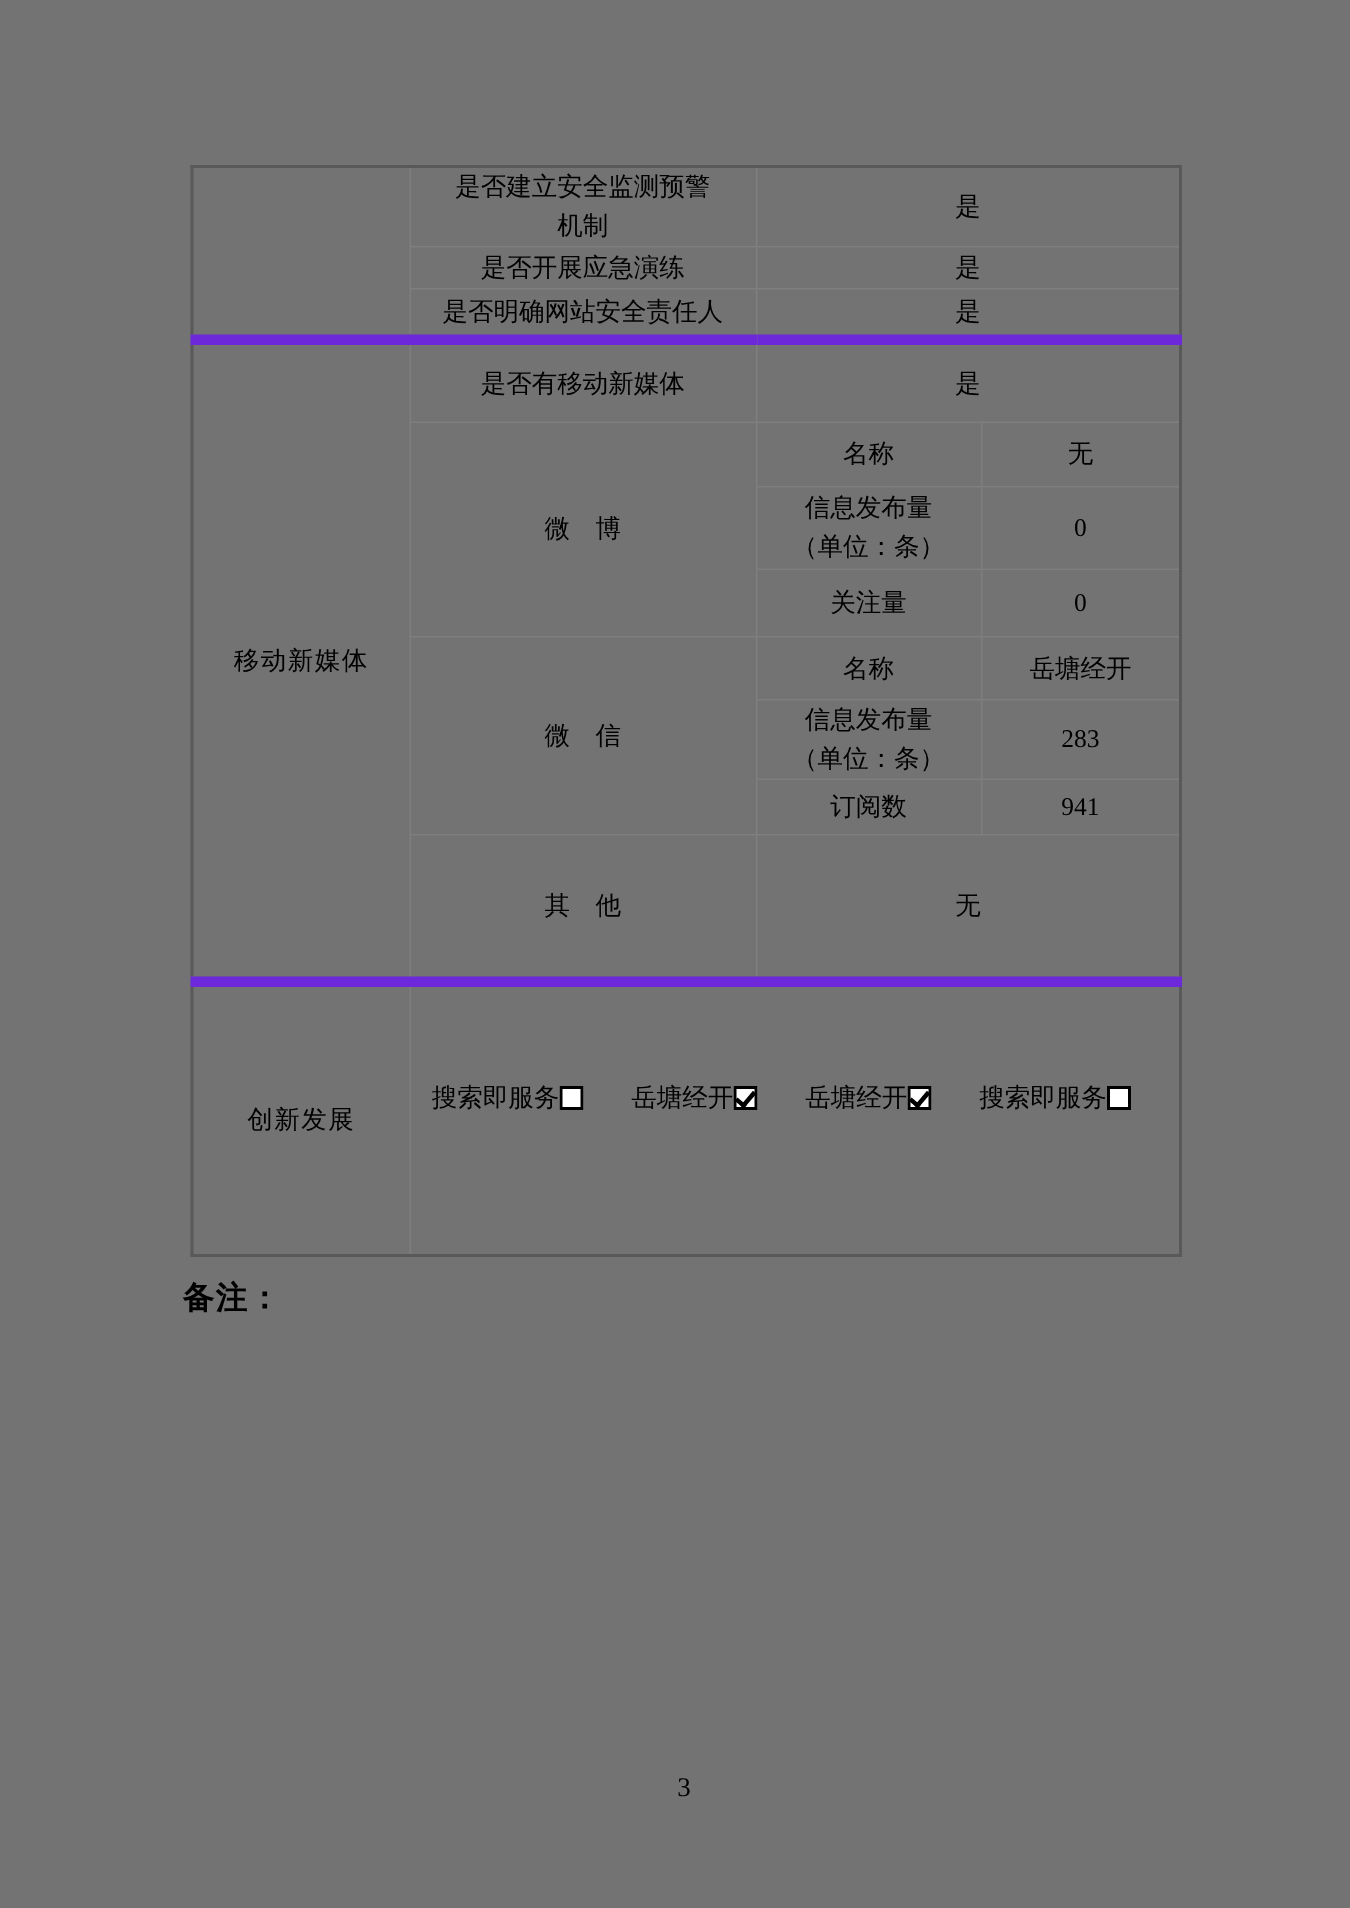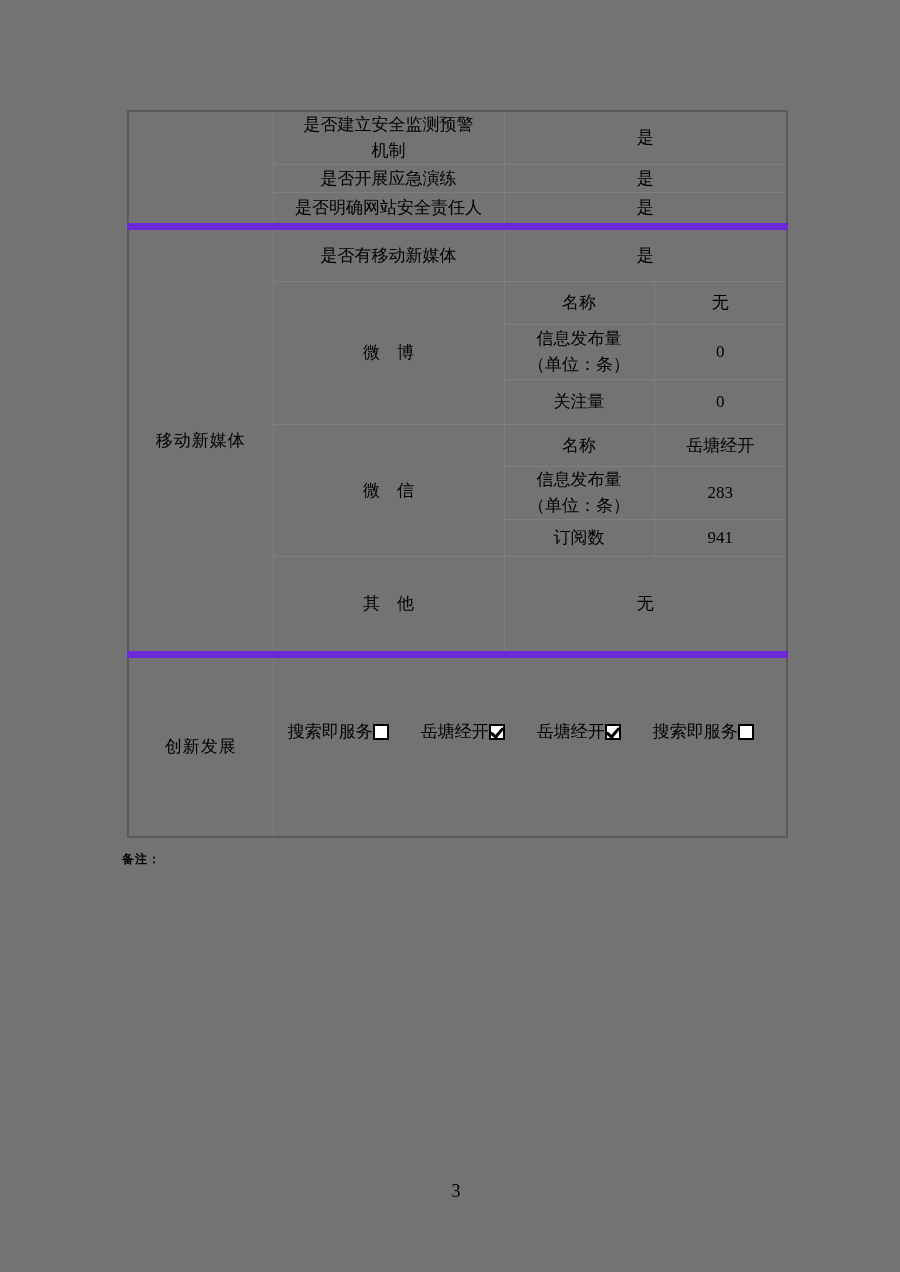--- a/index.html
+++ b/index.html
@@ -64,21 +64,21 @@
     height: 10px;
     border-right: 3px solid #000000;
     border-bottom: 3px solid #000000;
     transform: rotate(40deg);
   }
 
   .notes {
     position: absolute;
     left: 122px;
     top: 851px;
-    font-size: 12px;
+    font-size: 21px;
     font-weight: 700;
     letter-spacing: 1px;
   }
   .page-number {
     position: absolute;
     left: 0;
     top: 1181px;
     width: 912px;
     text-align: center;
     font-size: 18px;

